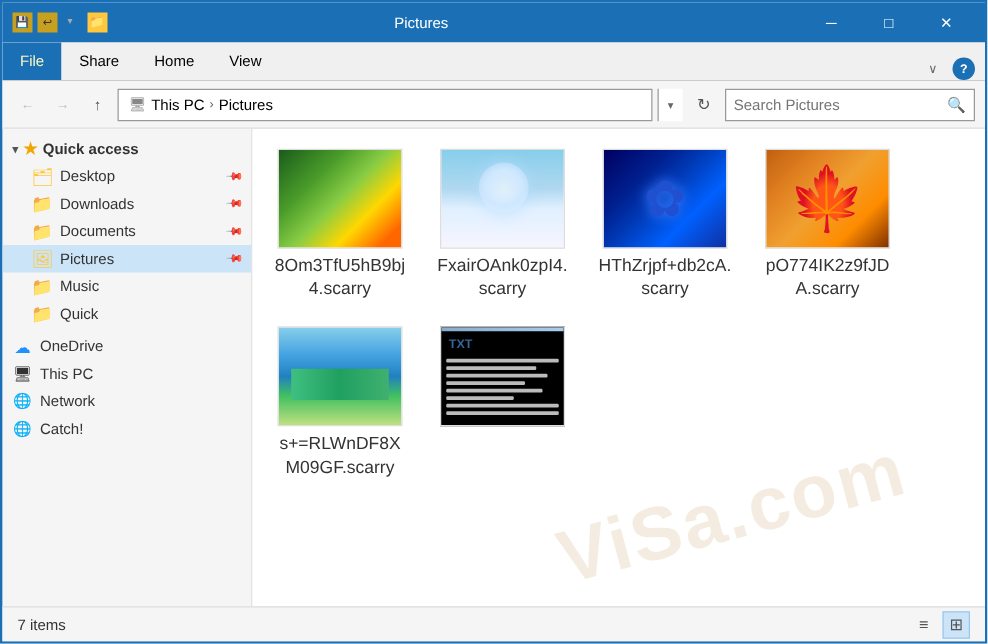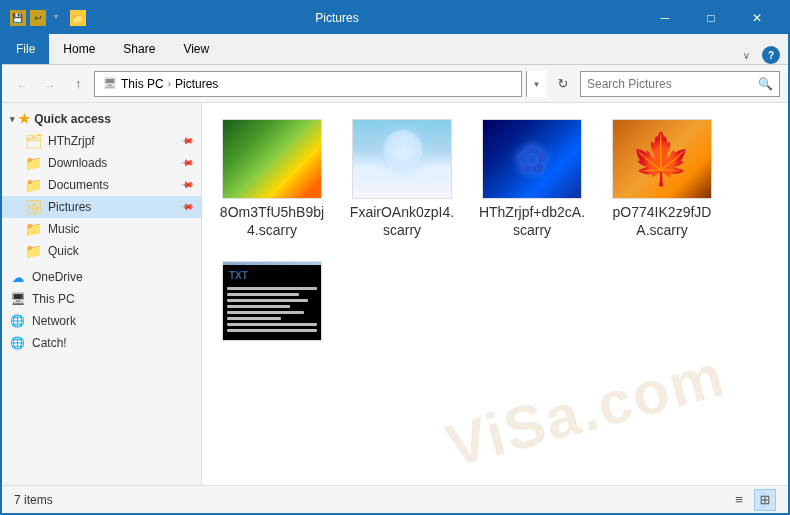--- a/index.html
+++ b/index.html
@@ -453,22 +453,22 @@
     <div class="titlebar-controls">
       <div class="titlebar-btn">─</div>
       <div class="titlebar-btn">□</div>
       <div class="titlebar-btn close">✕</div>
     </div>
   </div>
 
   <div class="ribbon">
     <div class="ribbon-tabs">
       <div class="ribbon-tab-file">File</div>
+      <div class="ribbon-tab">Share</div>
       <div class="ribbon-tab">Home</div>
-      <div class="ribbon-tab">Share</div>
       <div class="ribbon-tab">View</div>
       <div style="margin-left:auto;display:flex;align-items:center;padding-right:8px;gap:6px;">
         <div style="font-size:10px;color:#666;cursor:pointer;">∨</div>
         <div class="help-btn">?</div>
       </div>
     </div>
   </div>
 
   <div class="addressbar">
     <div class="nav-btn disabled">←</div>
@@ -495,21 +495,21 @@
       <div class="sidebar-header">
         <span class="chevron">▾</span>
         <span class="star-icon">★</span>
         <span style="margin-left:4px;">Quick access</span>
       </div>
 
       <div class="sidebar-item">
         <div class="item-icon">
             <span class="folder-icon folder-yellow">🗂</span>
           </div>
-        <span>HThZrjpf</span>
+        <span>Desktop</span>
         <span class="pin-icon">📌</span>
       </div>
 
       <div class="sidebar-item">
         <div class="item-icon">
             <span style="color:#4db3f5;font-size:14px;">📁</span>
           </div>
         <span>Downloads</span>
         <span class="pin-icon">📌</span>
       </div>
@@ -591,20 +591,24 @@
         <div class="file-item">
           <div class="file-thumb thumb-4"></div>
           <div class="file-name">HThZrjpf+db2cA.scarry</div>
         </div>
 
         <div class="file-item">
           <div class="file-thumb thumb-5"></div>
           <div class="file-name">pO774IK2z9fJDA.scarry</div>
         </div>
 
+        <div class="file-item">
+          <div class="file-thumb thumb-6"></div>
+          <div class="file-name">s+=RLWnDF8XM09GF.scarry</div>
+        </div>
 
         <div class="file-item">
           <div class="file-thumb thumb-txt">
             <div style="width:100%;font-size:10px;color:#336699;font-weight:bold;padding:2px 2px 0;">TXT</div>
             <div class="txt-lines">
               <div class="txt-line"></div>
               <div class="txt-line"></div>
               <div class="txt-line"></div>
               <div class="txt-line"></div>
               <div class="txt-line"></div>

